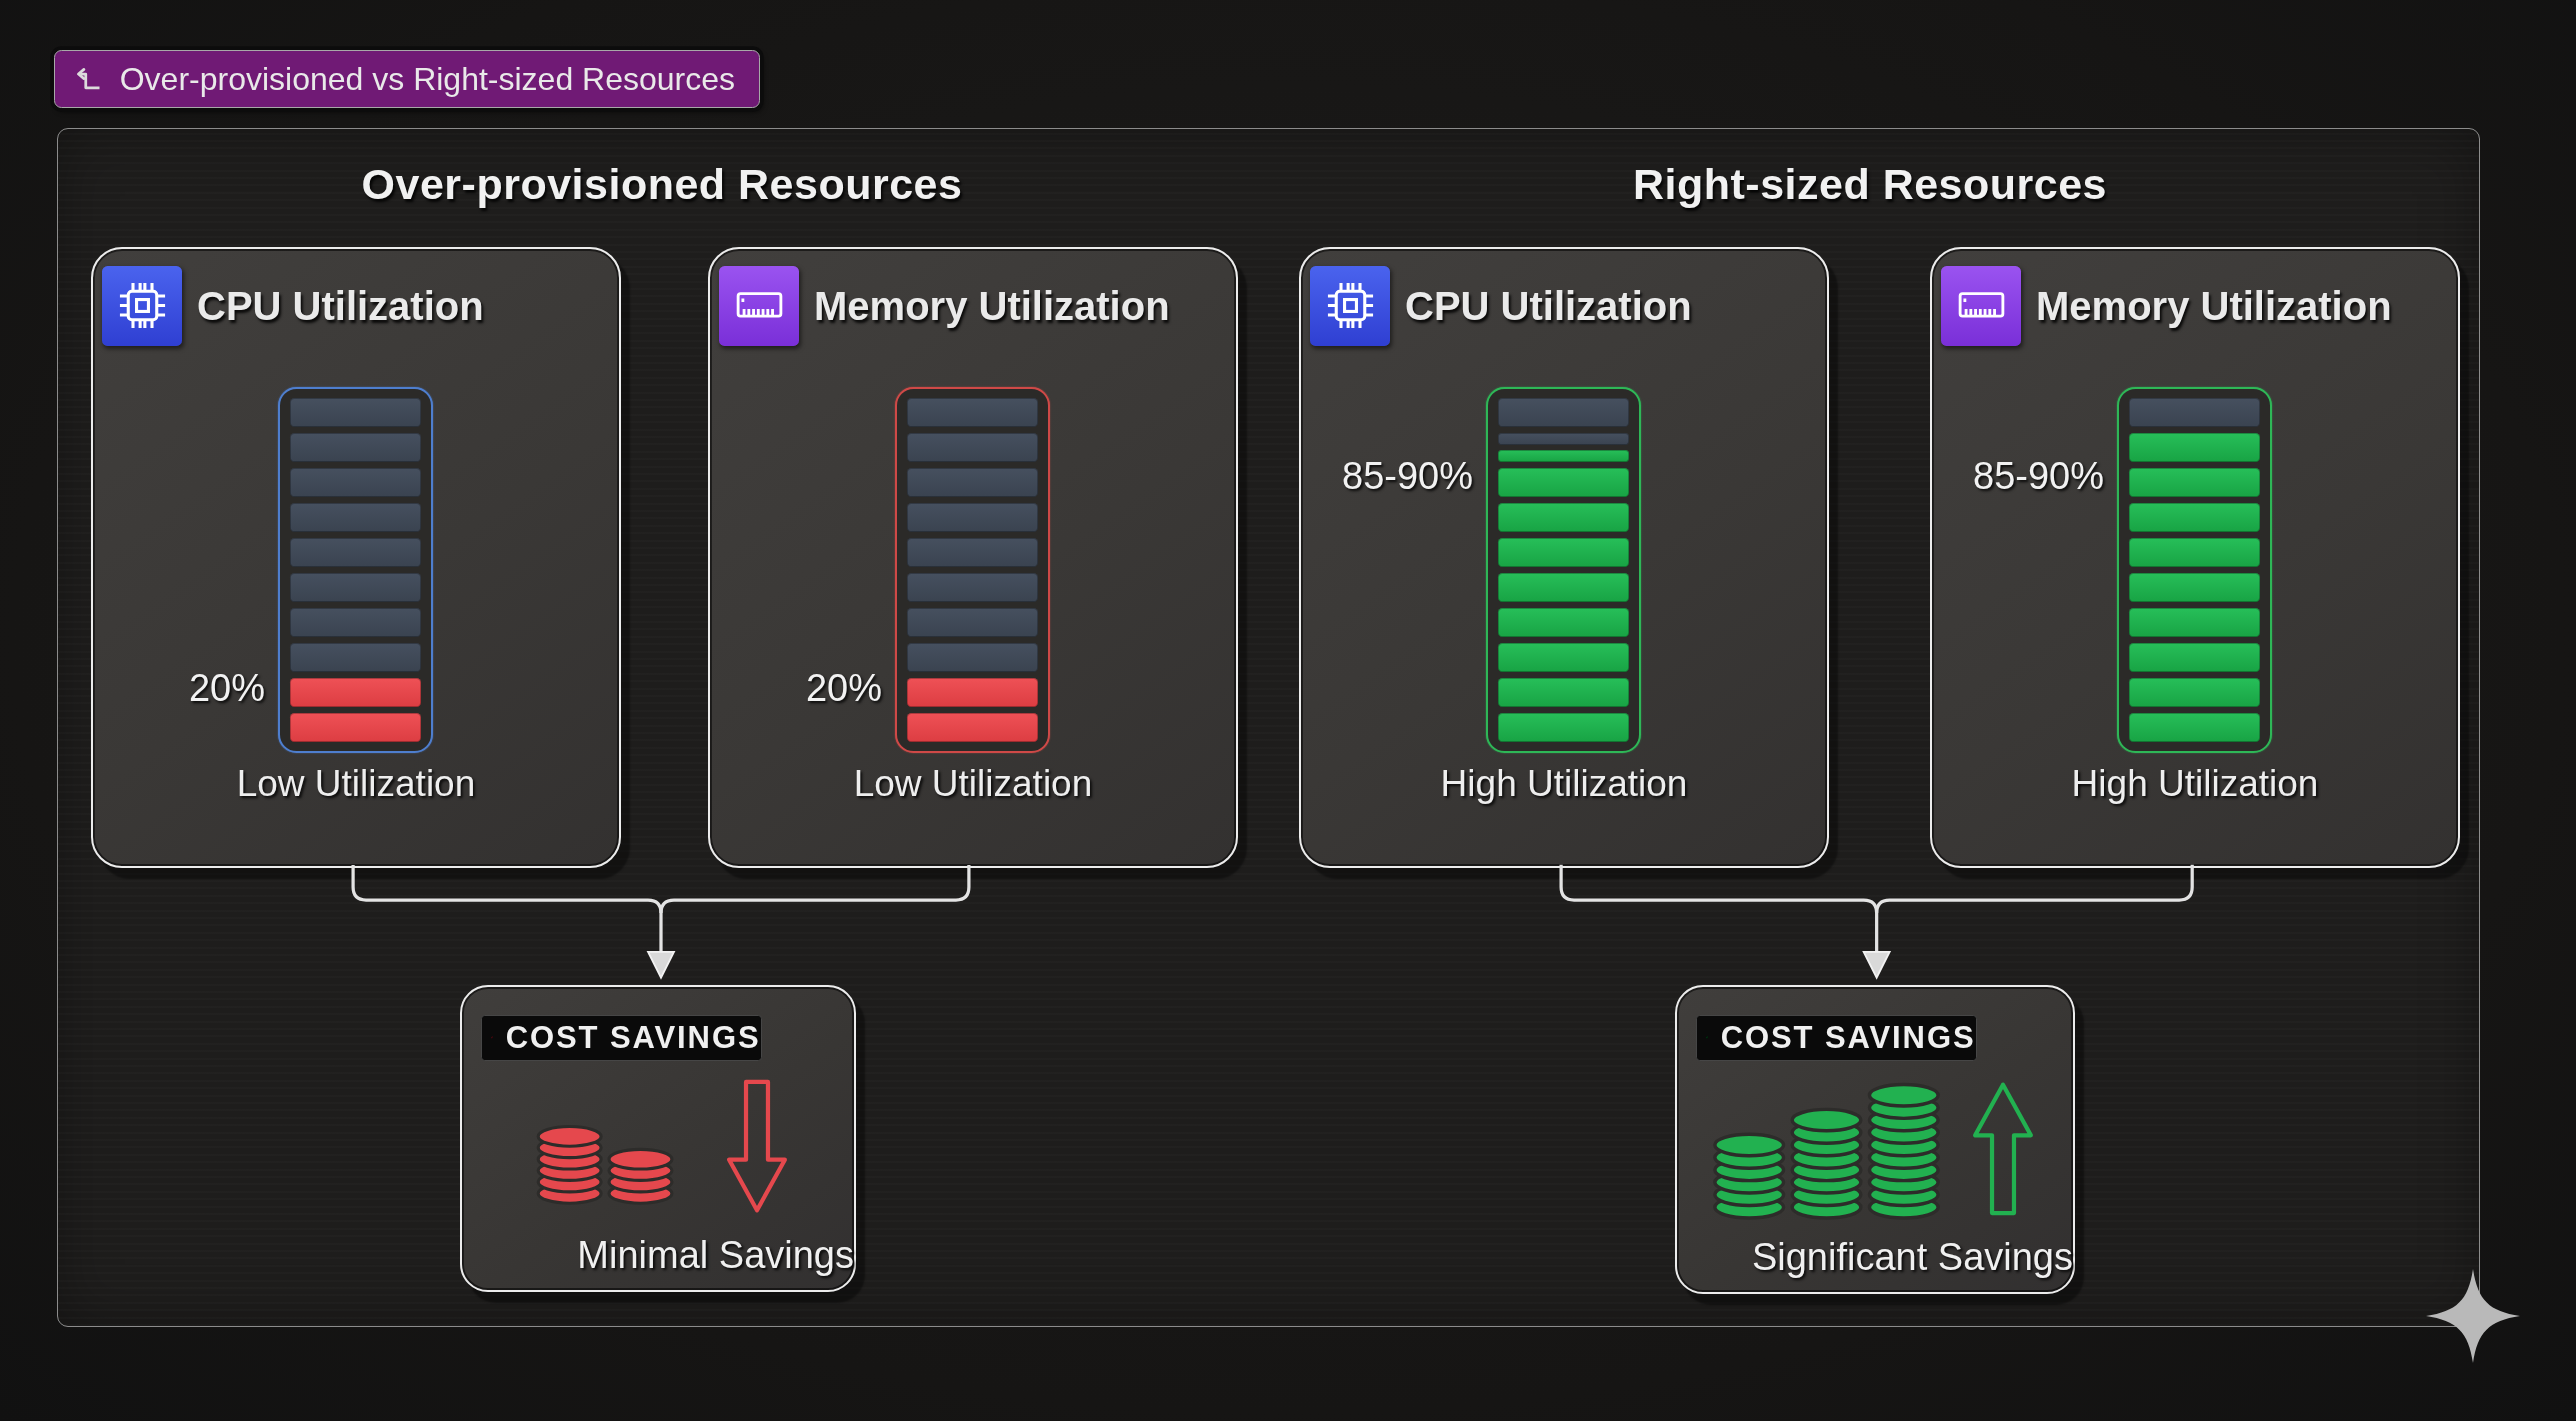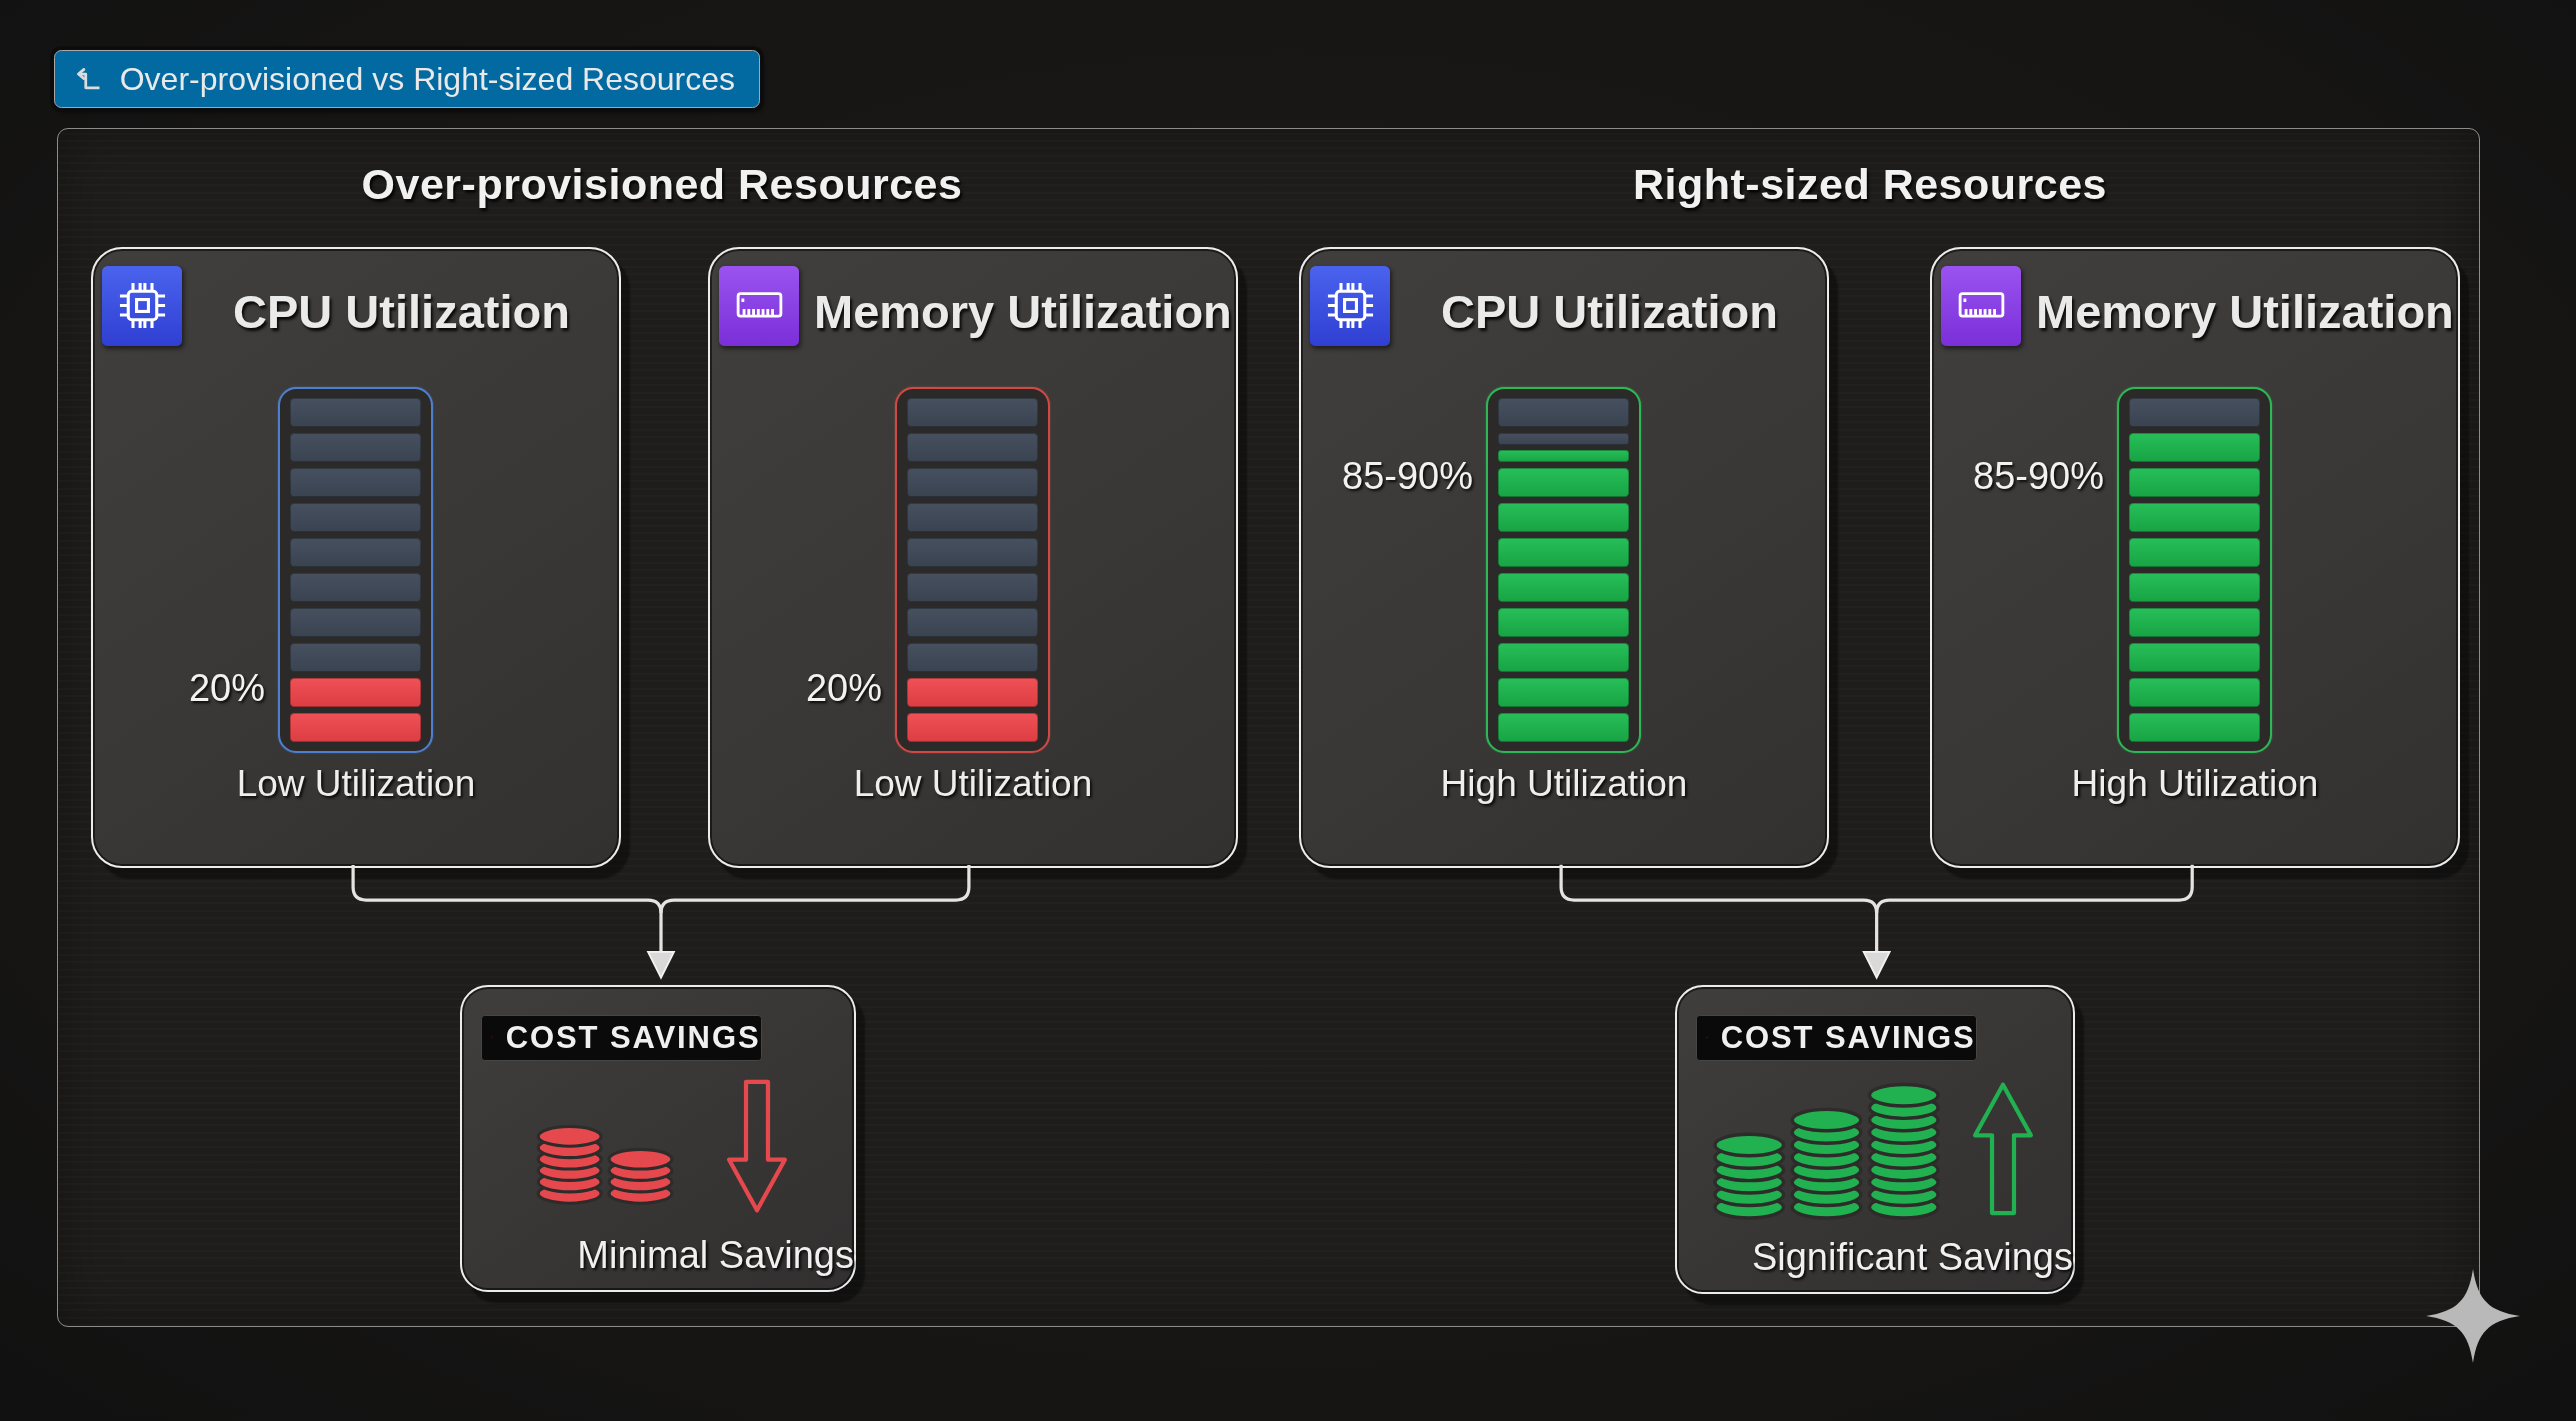--- a/index.html
+++ b/index.html
@@ -4,21 +4,21 @@
 <style>
   html,body{margin:0;padding:0;background:#141414;}
   body{
     width:2576px;height:1421px;position:relative;overflow:hidden;
     font-family:"Liberation Sans", sans-serif;color:#ededed;
     background:radial-gradient(ellipse at 50% 45%, #1d1c1b 0%, #161514 70%, #111 100%);
   }
   
   .title-chip{
     position:absolute;left:54px;top:50px;height:56px;display:flex;align-items:center;gap:15px;
-    padding:0 24px 0 16.7px;background:#0369a1;border:1.9px solid #a8a8a8;border-radius:7.4px;
+    padding:0 24px 0 16.7px;background:#701a75;border:1.9px solid #a8a8a8;border-radius:7.4px;
     box-shadow:0 0 0 3.7px #0c0c0c, 2.8px 3.7px 5.6px rgba(0,0,0,.6);
   }
   .title-chip span{font-size:32px;color:#e9e9e9;white-space:nowrap;}
   
   .main-container{
     position:absolute;left:57px;top:128px;width:2421px;height:1197px;
     border:1.9px solid #8c8c8c;border-radius:11px;background:#1e1d1c;
     box-shadow:inset 0 0 56px rgba(0,0,0,.35);
   }
   .main-container::before{
@@ -42,22 +42,22 @@
   .card.c1{left:33px;}  .card.c2{left:650px;}
   .card.c3{left:1241px;} .card.c4{left:1872px;}
   .card-icon{
     position:absolute;left:9.3px;top:16.7px;width:80px;height:80px;border-radius:5.6px;
     display:flex;align-items:center;justify-content:center;
     box-shadow:1.9px 2.8px 4.6px rgba(0,0,0,.5);
   }
   .card-icon.blue{background:linear-gradient(180deg,#4a63ee 0%,#2f3fd2 100%);}
   .card-icon.purple{background:linear-gradient(180deg,#9a53f0 0%,#7a2fd8 100%);}
   .card-title{
-    position:absolute;left:104px;right:13px;top:35px;text-align:center;
-    font-size:47px;font-weight:bold;color:#eaeaea;text-shadow:1.9px 2.8px 2.8px rgba(0,0,0,.85);
+    position:absolute;left:104px;right:13px;top:35px;
+    font-size:40px;font-weight:bold;color:#eaeaea;text-shadow:1.9px 2.8px 2.8px rgba(0,0,0,.85);
     white-space:nowrap;
   }
   
   .gauge{
     position:absolute;left:185px;top:138px;width:155px;height:366px;
     border-radius:18.5px;background:#2b2a28;border:2.8px solid;
     padding:9.3px 10.2px;box-sizing:border-box;
     display:flex;flex-direction:column;gap:6.5px;
   }
   .gauge.b-blue{border-color:#4e7ece;box-shadow:0 0 1.9px rgba(80,130,210,.6);}

